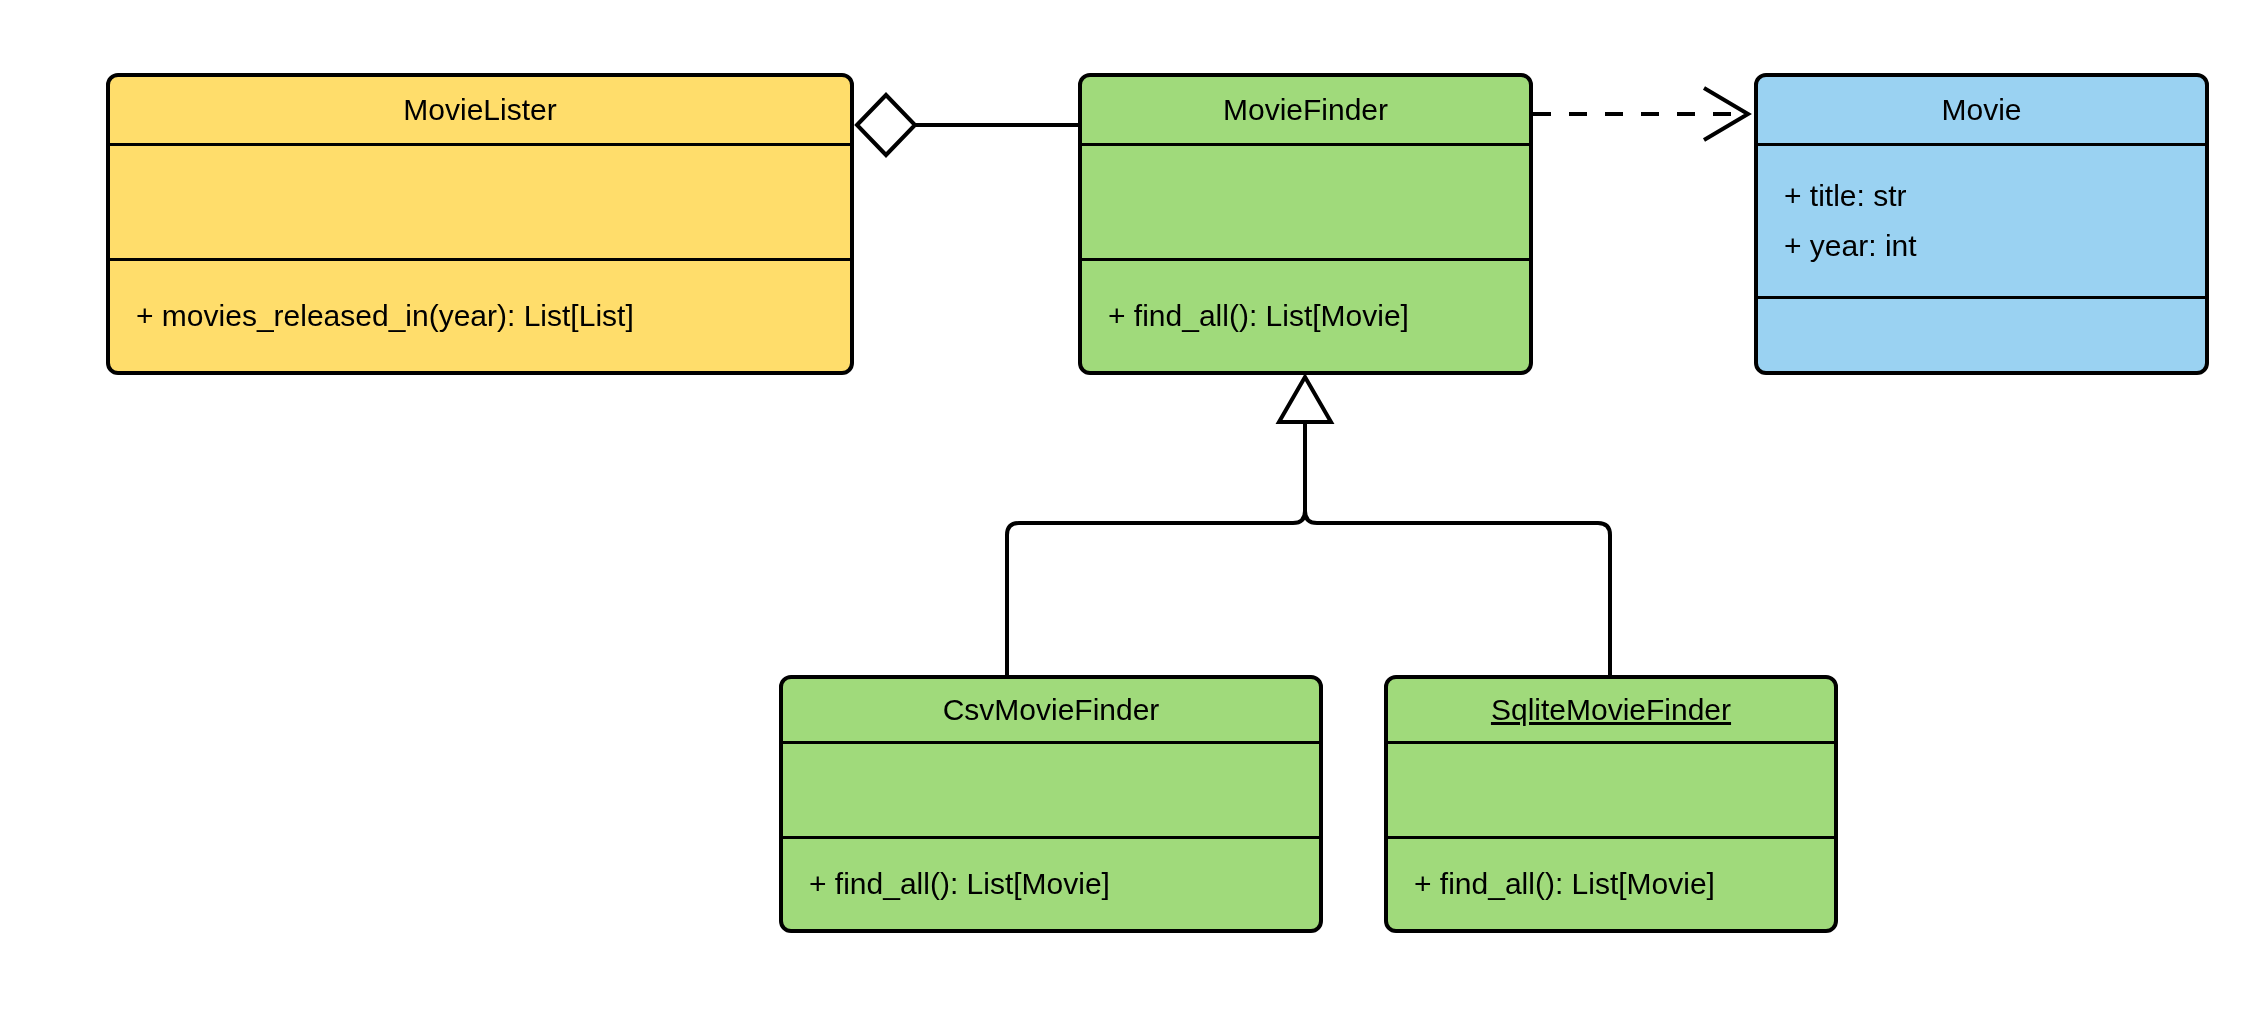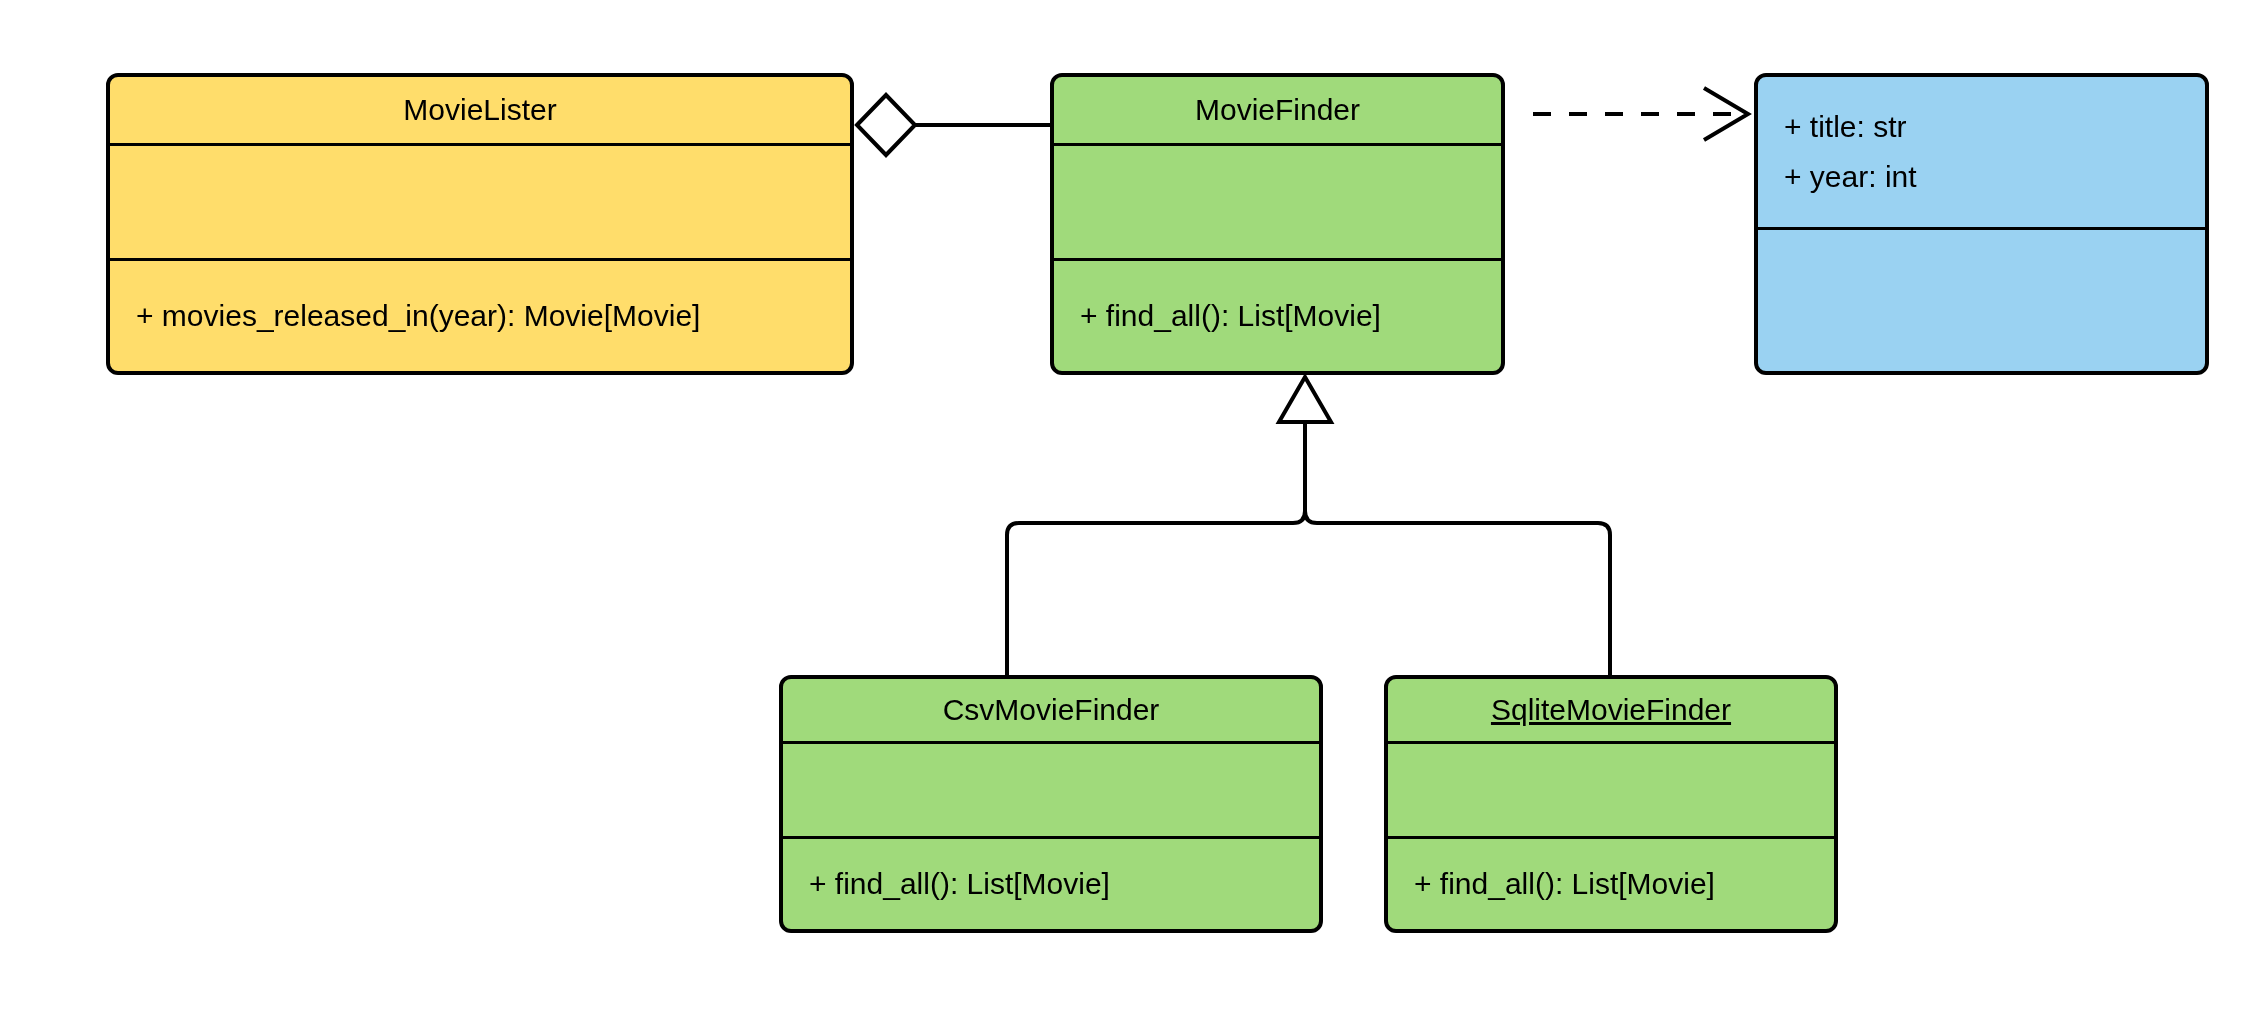--- a/index.html
+++ b/index.html
@@ -84,21 +84,21 @@
   .fill-yellow { background: #FFDD6B; }
   .fill-green  { background: #A0DA7B; }
   .fill-blue   { background: #9AD2F2; }
 
   
   .box-lister { left: 78px;  top: 73px;  width: 748px; height: 302px; }
   .box-lister .title { height: 66px; }
   .box-lister .attrs { height: 112px; }
 
   
-  .box-finder { left: 1022px; top: 73px; width: 455px; height: 302px; }
+  .box-finder { left: 1050px; top: 73px; width: 455px; height: 302px; }
   .box-finder .title { height: 66px; }
   .box-finder .attrs { height: 112px; }
 
   
   .box-movie { left: 1726px; top: 73px; width: 455px; height: 302px; }
   .box-movie .title { height: 66px; }
   .box-movie .attrs { height: 150px; }
 
   
   .box-csv { left: 751px; top: 675px; width: 544px; height: 258px; }
@@ -133,33 +133,34 @@
     <g>
       <path class="edge" d="M 1582 675 L 1582 535 Q 1582 523 1570 523 L 1289 523 Q 1277 523 1277 511 L 1277 424"></path>
     </g>
     <polygon class="hollow" points="1277,377 1251,422 1303,422"></polygon>
   </svg>
 
   <div class="class-box fill-yellow box-lister">
     <div class="sect title">MovieLister</div>
     <div class="sect attrs"></div>
     <div class="sect methods">
-      <div class="line">+ movies_released_in(year): Movie[Movie]</div>
+      <div class="line">+ movies_released_in(year): List[List]</div>
     </div>
   </div>
 
   <div class="class-box fill-green box-finder">
     <div class="sect title">MovieFinder</div>
     <div class="sect attrs"></div>
     <div class="sect methods">
       <div class="line">+ find_all(): List[Movie]</div>
     </div>
   </div>
 
   <div class="class-box fill-blue box-movie">
+    <div class="sect title">Movie</div>
     <div class="sect attrs">
       <div class="line">+ title: str</div>
       <div class="line">+ year: int</div>
     </div>
     <div class="sect methods"></div>
   </div>
 
   <div class="class-box fill-green box-csv">
     <div class="sect title">CsvMovieFinder</div>
     <div class="sect attrs"></div>

